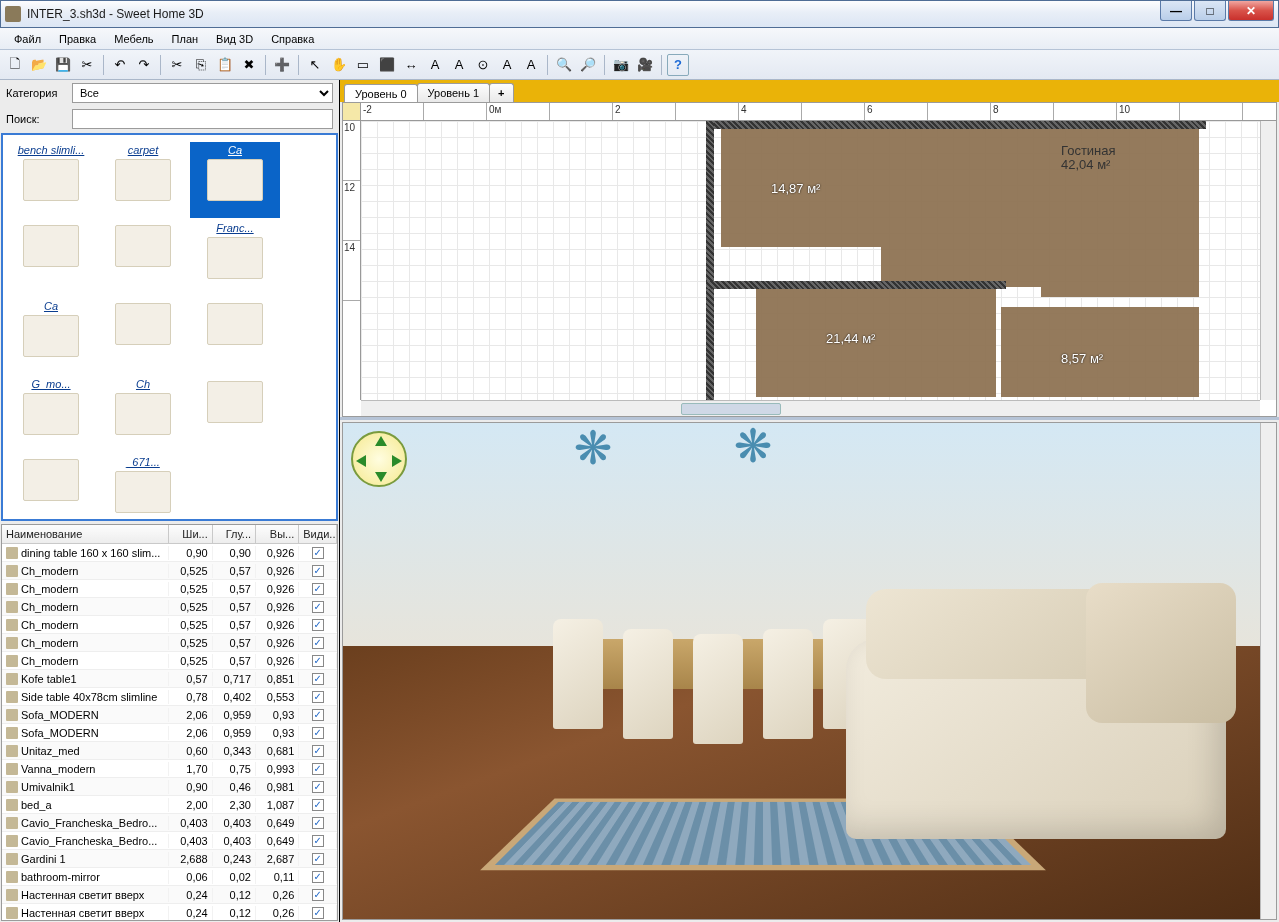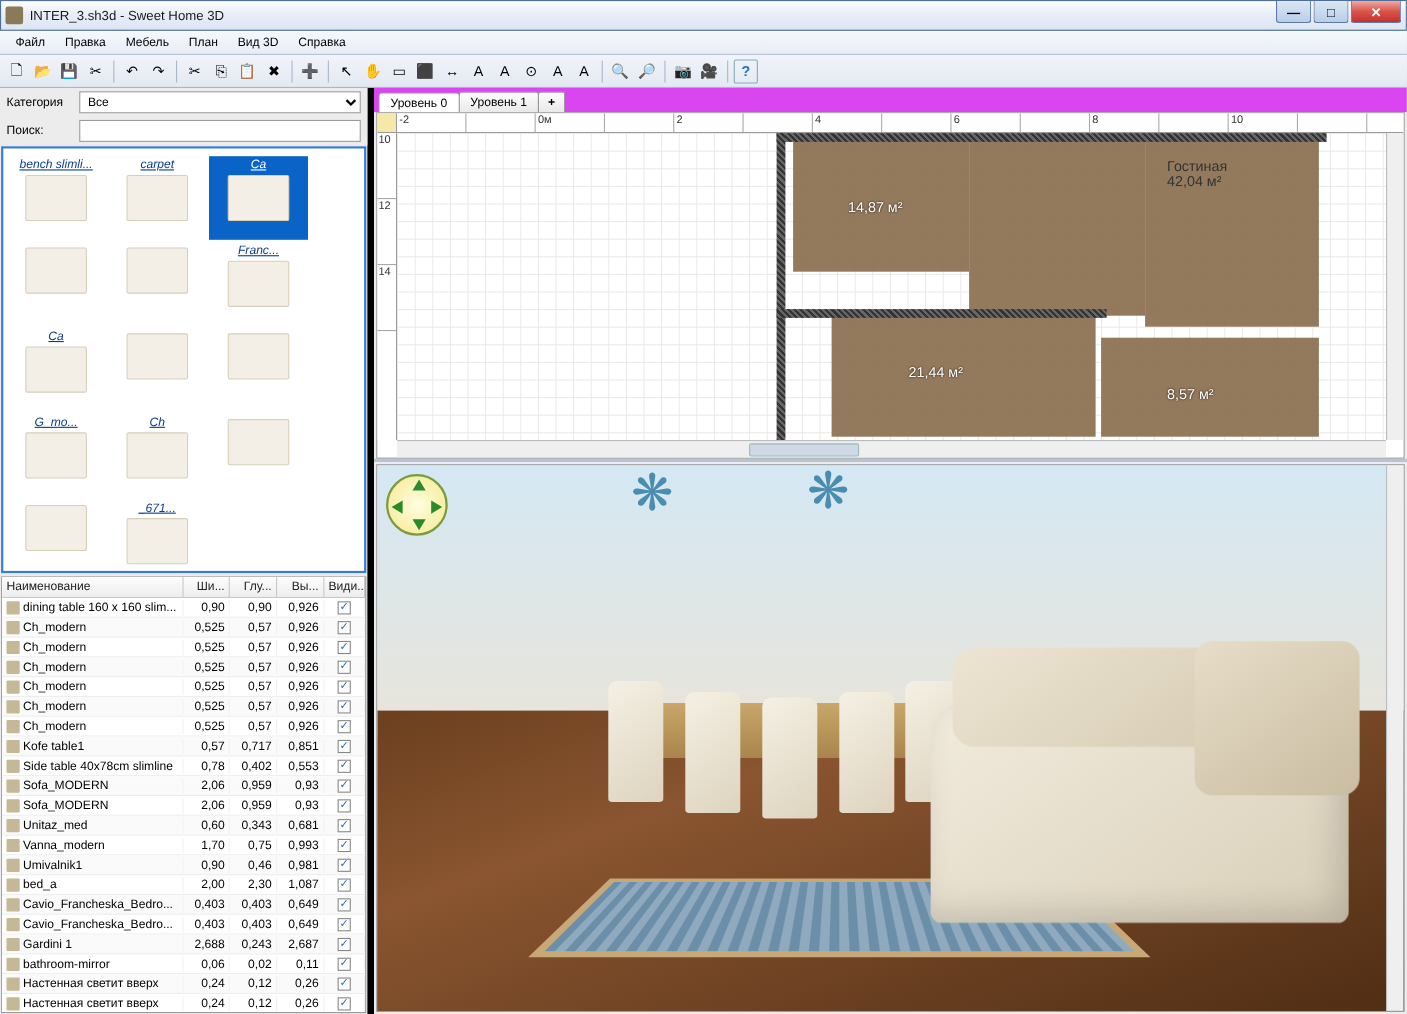--- a/index.html
+++ b/index.html
@@ -11,21 +11,21 @@
 .win-btn{width:32px;height:20px;border:1px solid #5a7aa8;border-top:none;border-radius:0 0 3px 3px;display:flex;align-items:center;justify-content:center;font-size:12px;font-weight:bold}
 .win-min{background:linear-gradient(#dbe6f5,#b9cee9)}
 .win-max{background:linear-gradient(#dbe6f5,#b9cee9)}
 .win-close{background:linear-gradient(#f0a6a0,#d9534a,#c9302c);color:#fff;width:46px}
 .menubar{height:22px;background:linear-gradient(#f6f8fb,#e8edf5);border-bottom:1px solid #b5c3d6;display:flex;align-items:center;padding:0 6px;gap:2px}
 .menubar span{padding:2px 8px;cursor:default}
 .toolbar{height:30px;background:linear-gradient(#f1f4f9,#e3e9f2);border-bottom:1px solid #aab7c9;display:flex;align-items:center;padding:0 4px;gap:2px}
 .tb-btn{width:22px;height:22px;display:flex;align-items:center;justify-content:center;border:1px solid transparent;border-radius:2px;font-size:13px;cursor:pointer}
 .tb-sep{width:1px;height:20px;background:#aab7c9;margin:0 3px}
 .workspace{display:flex;height:842px}
-.left-panel{width:340px;display:flex;flex-direction:column;background:#ececec;border-right:6px solid #000000}
+.left-panel{width:340px;display:flex;flex-direction:column;background:#ececec;border-right:1px solid #000000}
 .filter-row{display:flex;align-items:center;padding:3px 6px;gap:4px;background:#ececec}
 .filter-row label{width:62px}
 .filter-row select,.filter-row input{flex:1;border:1px solid #9b9b9b;padding:1px 3px;background:#fff;height:20px}
 .catalog{flex:0 0 388px;border:2px solid #3a7bd5;background:#fff;margin:1px;position:relative;overflow:hidden}
 .cat-grid{display:flex;flex-wrap:wrap;padding:6px 2px}
 .cat-item{width:90px;height:76px;display:flex;flex-direction:column;align-items:center;justify-content:flex-start;text-align:center;padding:2px;margin:1px}
 .cat-label{color:#0a3d8f;font-style:italic;text-decoration:underline;white-space:nowrap;overflow:hidden;text-overflow:ellipsis;width:100%;margin-bottom:3px}
 .cat-thumb{width:56px;height:42px;background:#f3efe6;border:1px solid #d6cfba;border-radius:2px}
 .cat-item.sel{background:#0a64c8}
 .cat-item.sel .cat-label{color:#fff}
@@ -41,21 +41,21 @@
 .flist-row div{padding:1px 4px;border-right:1px solid #f2f2f2;white-space:nowrap;overflow:hidden;text-overflow:ellipsis}
 .fc-name{width:180px;display:flex;align-items:center;gap:3px}
 .fc-w{width:46px;text-align:right}
 .fc-d{width:46px;text-align:right}
 .fc-h{width:46px;text-align:right}
 .fc-v{width:40px;text-align:center}
 .fic{width:12px;height:12px;display:inline-block;background:#c4b896;border-radius:1px;flex:none}
 .chk{width:12px;height:12px;border:1px solid #888;background:#fff;display:inline-flex;align-items:center;justify-content:center;color:#2067c7;font-size:10px;line-height:1}
 .right-panel{flex:1;display:flex;flex-direction:column;background:#ececec}
 .plan-area{height:340px;display:flex;flex-direction:column;border-bottom:3px solid #b5c3d6;background:#ececec}
-.tabs{height:22px;display:flex;align-items:flex-end;padding:0 4px;gap:0;background:#d946ef}
+.tabs{height:22px;display:flex;align-items:flex-end;padding:0 4px;gap:0;background:#eab308}
 .tab{padding:3px 10px;border:1px solid #9b9b9b;border-bottom:none;background:linear-gradient(#fdfdfd,#e9e9e9);border-radius:3px 3px 0 0;margin-right:-1px;font-size:11px}
 .tab.active{background:#fff;position:relative;top:1px}
 .tab.add{padding:3px 8px;font-weight:bold}
 .plan-canvas{flex:1;background:#fff;border:1px solid #9b9b9b;margin:0 2px;position:relative;overflow:hidden}
 .ruler-h{position:absolute;top:0;left:18px;right:0;height:18px;background:#fff;border-bottom:1px solid #999;display:flex}
 .ruler-h span{flex:none;width:63px;border-right:1px solid #aaa;font-size:10px;padding:1px 2px;color:#333}
 .ruler-v{position:absolute;top:18px;left:0;width:18px;bottom:16px;background:#fff;border-right:1px solid #999}
 .ruler-v span{display:block;height:60px;border-bottom:1px solid #aaa;font-size:10px;padding:1px;color:#333}
 .ruler-corner{position:absolute;top:0;left:0;width:18px;height:18px;background:#f5e8a8;border-right:1px solid #999;border-bottom:1px solid #999}
 .floorplan{position:absolute;top:18px;left:18px;right:16px;bottom:16px;background:#fff}

